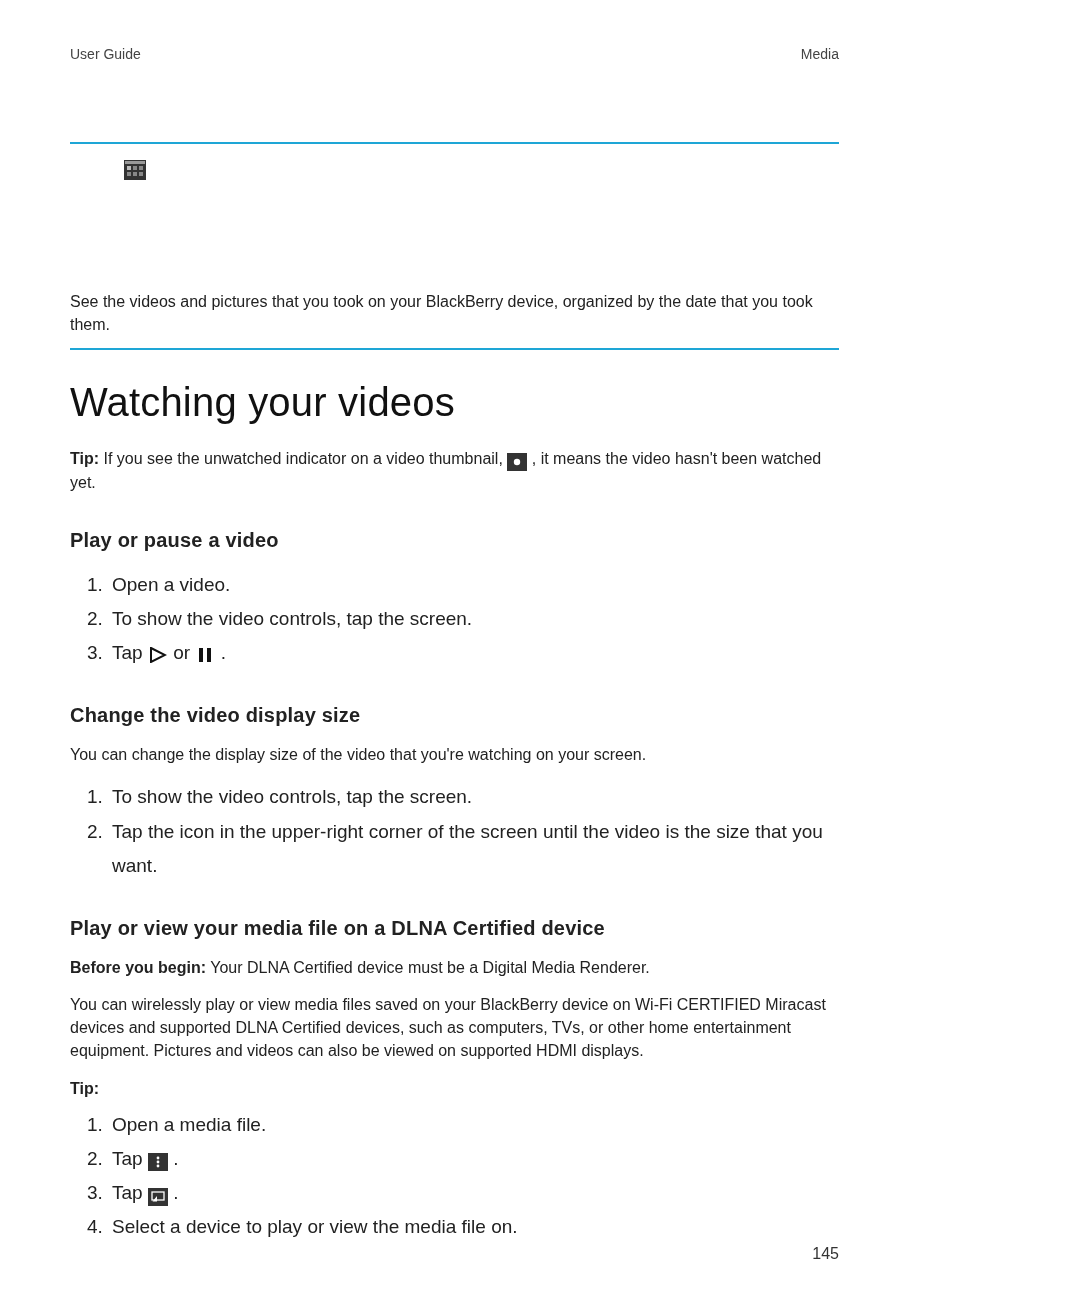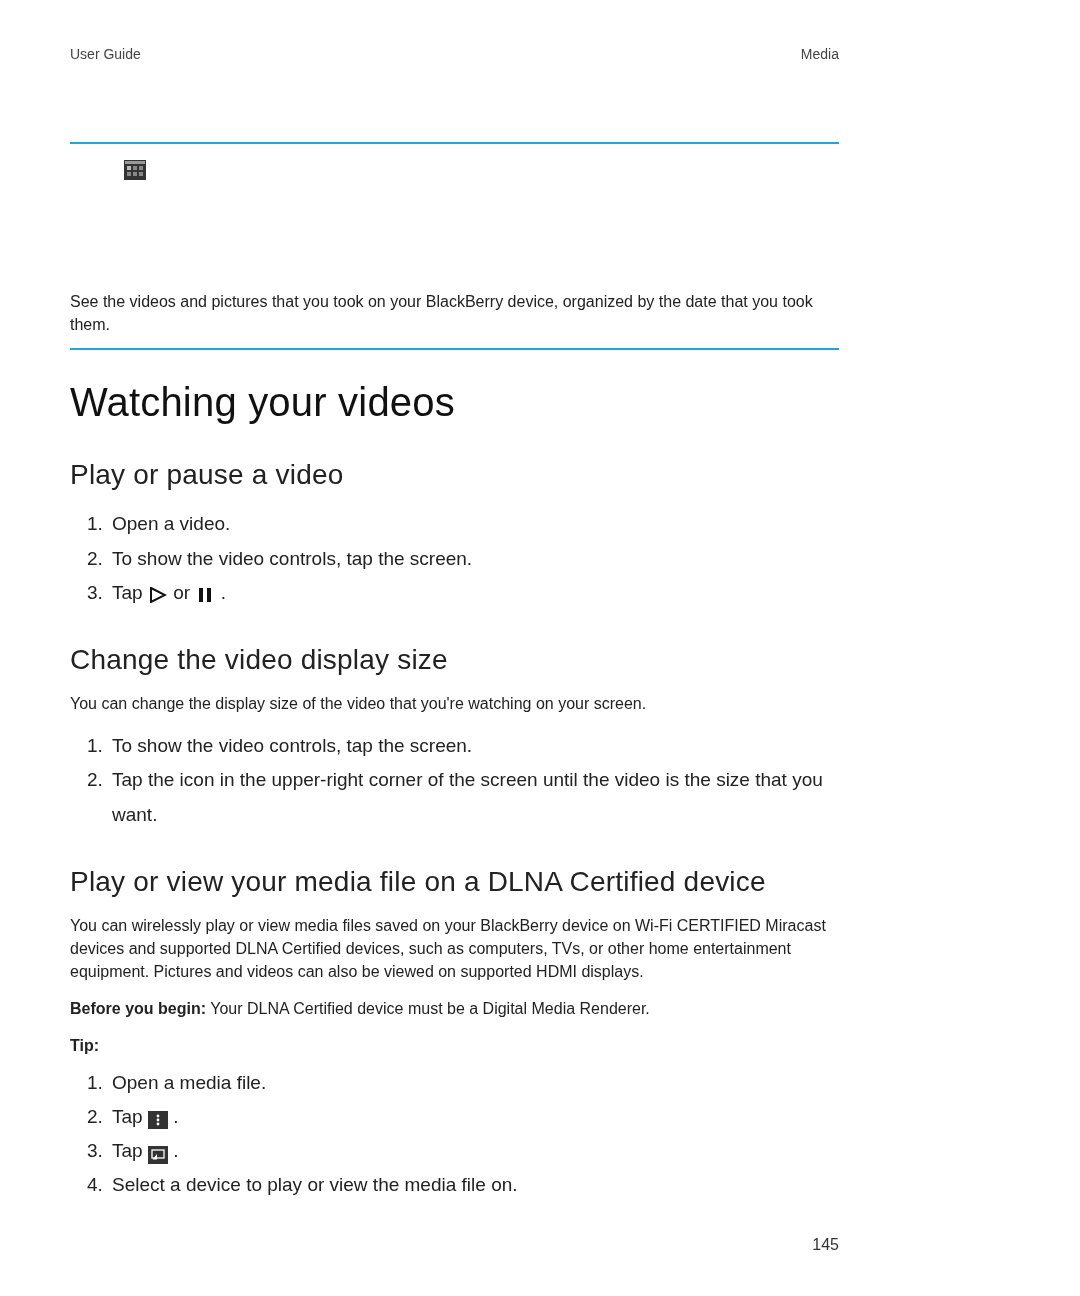--- a/index.html
+++ b/index.html
@@ -63,22 +63,22 @@
     color: #111;
   }
   .body-p {
     font-size: 16px;
     line-height: 1.45;
     margin: 0 0 14px 0;
     color: #222;
   }
   .bold { font-weight: 700; }
   h3.sub-title {
-    font-weight: 400;
-    font-size: 28px;
+    font-weight: 700;
+    font-size: 20px;
     margin: 34px 0 16px 0;
     letter-spacing: .2px;
     color: #222;
   }
   ol.steps {
     margin: 0 0 0 0;
     padding: 0 0 0 38px;
     font-size: 19px;
     line-height: 1.8;
     color: #222;
@@ -133,20 +133,30 @@
           <rect x="15" y="12" width="4" height="4" fill="#888"></rect>
         </svg>
       </span>
     </div>
     <div class="date-text-cell">See the videos and pictures that you took on your BlackBerry device, organized by the date that you took them.</div>
   </div>
   <hr class="hr">
 
   <h1 class="main-title">Watching your videos</h1>
 
+  <p class="body-p">
+    <span class="bold">Tip:</span><span> If you see the unwatched indicator on a video thumbnail, </span>
+    <span class="inline-icon">
+      <span class="icon-sq">
+        <svg width="12" height="12" viewBox="0 0 12 12">
+            <circle cx="6" cy="6" r="3.2" fill="#fff"></circle>
+          </svg>
+      </span>
+    </span><span> , it means the video hasn't been watched yet.</span>
+  </p>
 
   <h3 class="sub-title">Play or pause a video</h3>
   <ol class="steps">
     <li>Open a video.</li>
     <li>To show the video controls, tap the screen.</li>
     <li>
       <span>Tap </span>
       <span class="inline-icon">
         <span class="icon-sq" style="background:transparent">
           <svg width="18" height="16" viewBox="0 0 18 16">
@@ -168,24 +178,24 @@
   </ol>
 
   <h3 class="sub-title">Change the video display size</h3>
   <p class="body-p">You can change the display size of the video that you're watching on your screen.</p>
   <ol class="steps">
     <li>To show the video controls, tap the screen.</li>
     <li>Tap the icon in the upper-right corner of the screen until the video is the size that you want.</li>
   </ol>
 
   <h3 class="sub-title">Play or view your media file on a DLNA Certified device</h3>
-  <p class="body-p">You can wirelessly play or view media files saved on your BlackBerry device on Wi-Fi CERTIFIED Miracast devices and supported DLNA Certified devices, such as computers, TVs, or other home entertainment equipment. Pictures and videos can also be viewed on supported HDMI displays.</p>
   <p class="body-p">
     <span class="bold">Before you begin:</span><span> Your DLNA Certified device must be a Digital Media Renderer.</span>
   </p>
+  <p class="body-p">You can wirelessly play or view media files saved on your BlackBerry device on Wi-Fi CERTIFIED Miracast devices and supported DLNA Certified devices, such as computers, TVs, or other home entertainment equipment. Pictures and videos can also be viewed on supported HDMI displays.</p>
   <p class="body-p bold" style="margin-bottom:8px">Tip:</p>
   <ol class="steps">
     <li>Open a media file.</li>
     <li>
       <span>Tap </span>
       <span class="inline-icon">
         <span class="icon-sq">
           <svg width="12" height="14" viewBox="0 0 12 14">
             <circle cx="6" cy="3" r="1.4" fill="#fff"></circle>
             <circle cx="6" cy="7" r="1.4" fill="#fff"></circle>

